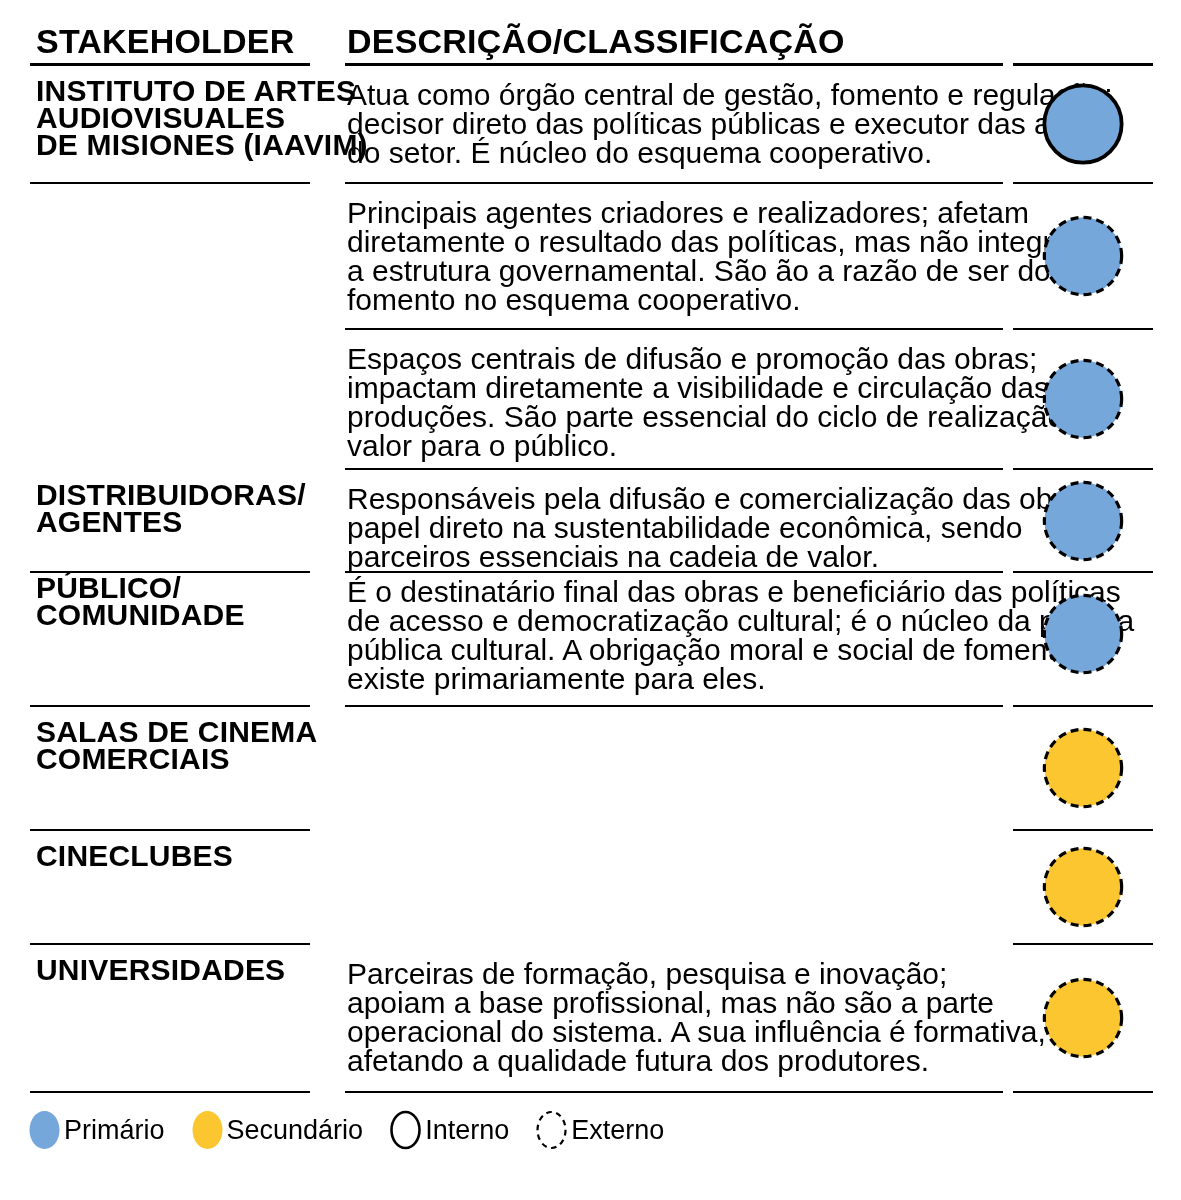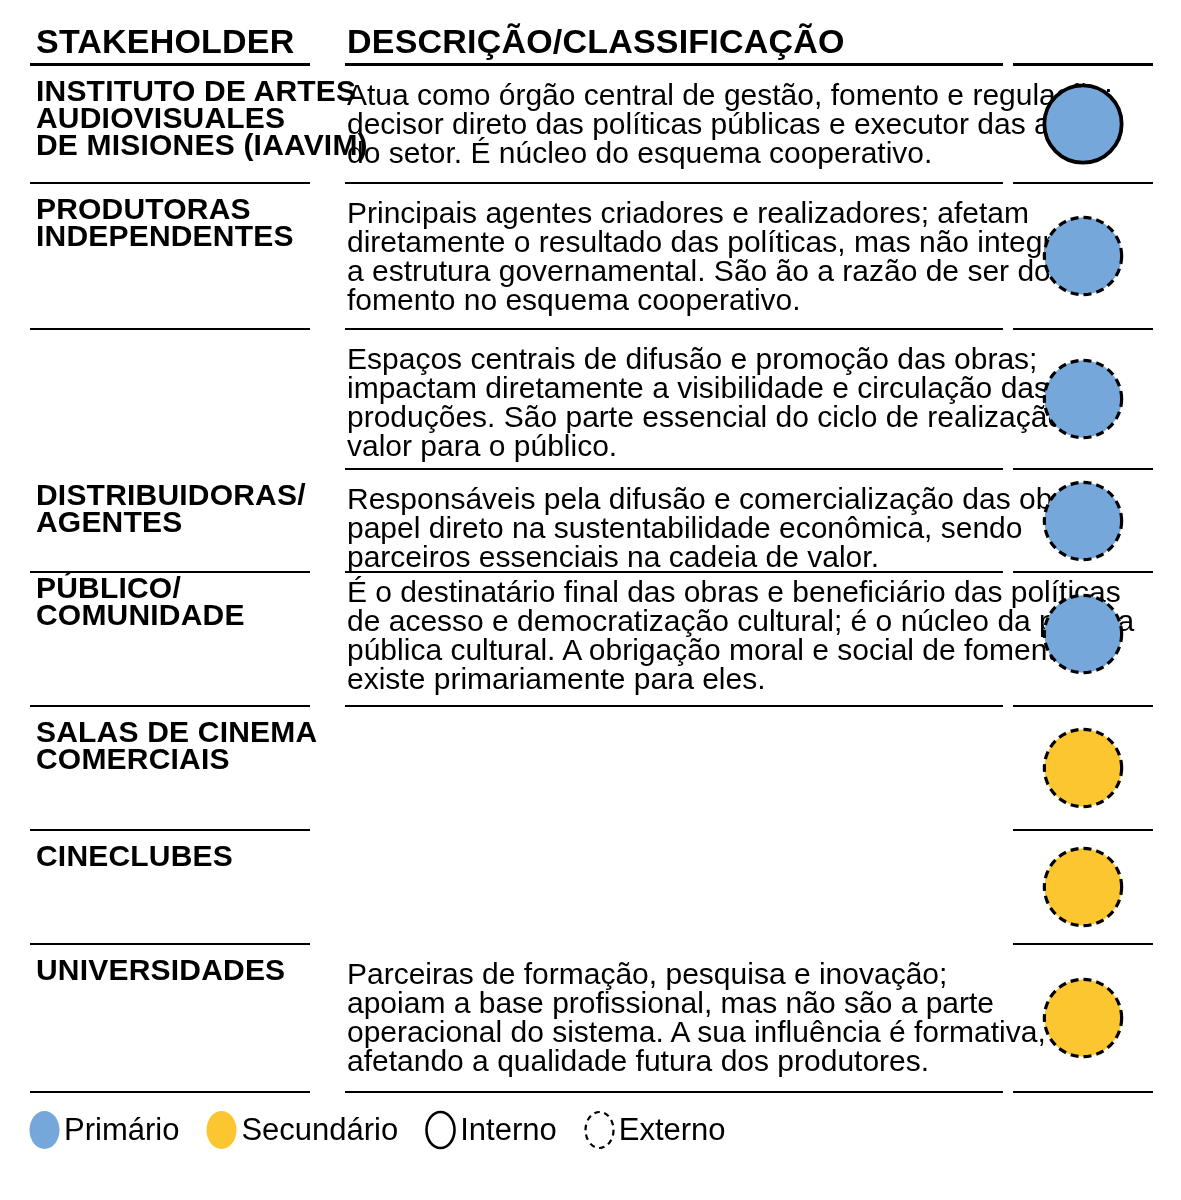--- a/index.html
+++ b/index.html
@@ -36,21 +36,21 @@
   }
   .circle svg{display:block;}
   .circle circle{stroke:#000;fill:#fff;}
   .circle[data-variant="primary-internal"] circle{fill:var(--primary);stroke-width:4.5;}
   .circle[data-variant="primary-external"] circle{fill:var(--primary);stroke-width:3.8;stroke-dasharray:9.5 6;}
   .circle[data-variant="secondary-external"] circle{fill:var(--secondary);stroke-width:3.8;stroke-dasharray:9.5 6;}
   .legend{
     display:flex;align-items:center;
     margin:16px 0 0 28px;column-gap:26px;
   }
-  .legend-item{display:flex;align-items:center;column-gap:3px;font-size:31px;}
+  .legend-item{display:flex;align-items:center;column-gap:3px;font-size:27px;}
   .swatch svg{display:block;}
   .swatch ellipse{fill:#fff;}
   .swatch[data-swatch="primary-filled"] ellipse{fill:var(--primary);stroke:none;}
   .swatch[data-swatch="secondary-filled"] ellipse{fill:var(--secondary);stroke:none;}
   .swatch[data-swatch="internal-outline"] ellipse{fill:#fff;stroke:#000;stroke-width:2.6;}
   .swatch[data-swatch="external-outline"] ellipse{fill:#fff;stroke:#000;stroke-width:2.2;stroke-dasharray:5.5 4.5;}
 </style>
 </head>
 <body>
 
@@ -80,24 +80,20 @@
     <div class="cell c3">
       <span class="circle" data-variant="primary-internal">
         <svg width="84" height="84" viewBox="0 0 100 100">
             <circle cx="50" cy="50" r="46"></circle>
           </svg>
       </span>
     </div>
   </div>
 
   <div class="row r2">
-    <div class="cell c1">
-      <div class="name">PRODUTORAS
-INDEPENDENTES</div>
-    </div>
     <div class="cell c2">
       <div class="desc">Principais agentes criadores e realizadores; afetam
 diretamente o resultado das políticas, mas não integram
 a estrutura governamental. São ão a razão de ser do
 fomento no esquema cooperativo.</div>
     </div>
     <div class="cell c3">
       <span class="circle" data-variant="primary-external">
         <svg width="84" height="84" viewBox="0 0 100 100">
             <circle cx="50" cy="50" r="46"></circle>

